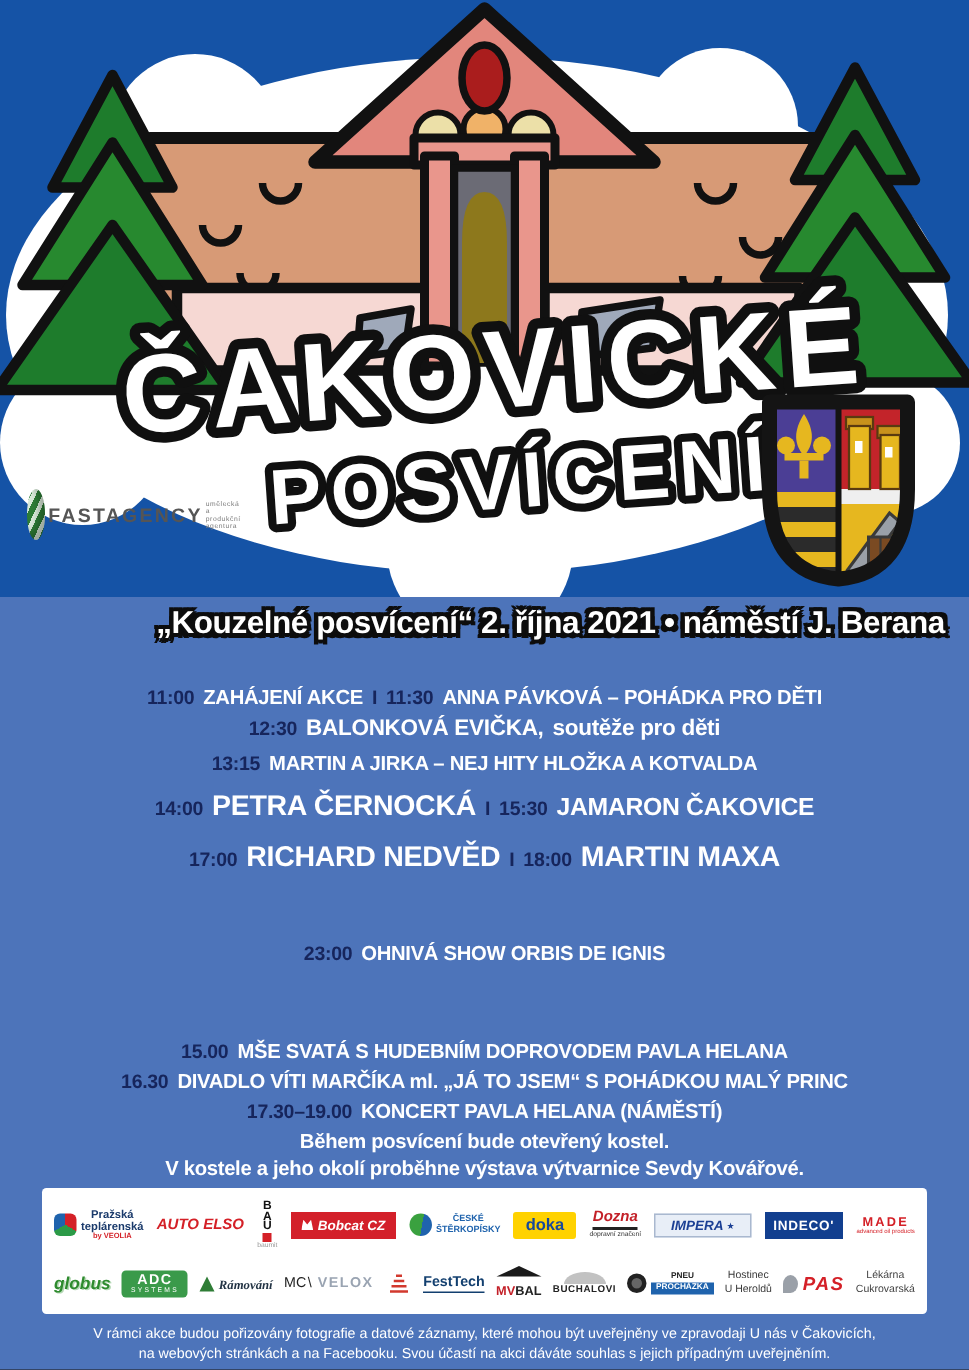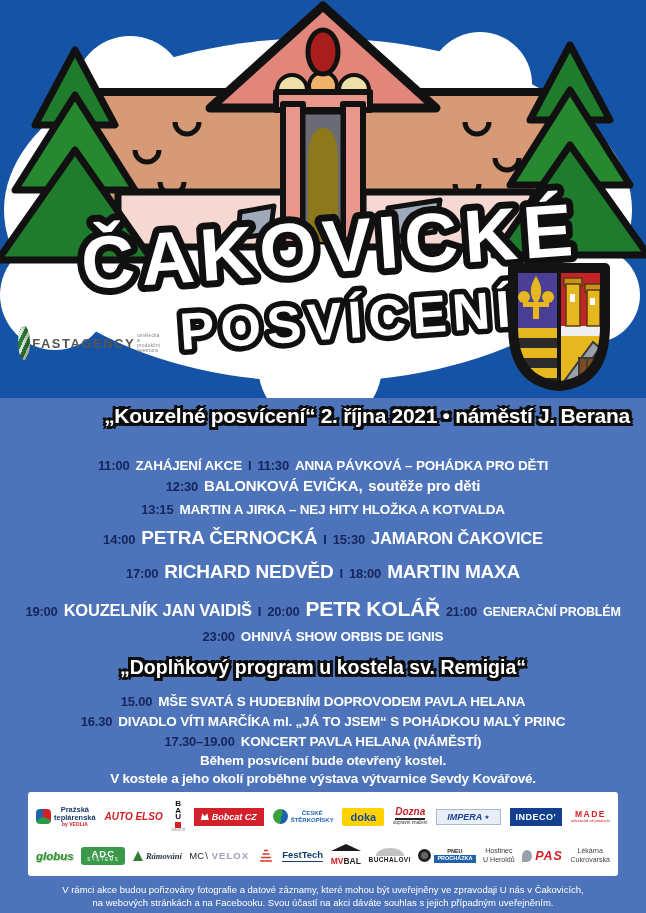--- a/index.html
+++ b/index.html
@@ -193,28 +193,24 @@
   </div>
   <div class="pl" style="top:500px">
     <span class="time tf">13:15</span><span class="w f13">MARTIN A JIRKA – NEJ HITY HLOŽKA A KOTVALDA</span>
   </div>
   <div class="pl" style="top:527px">
     <span class="time tf">14:00</span><span class="w f19">PETRA ČERNOCKÁ</span><span class="time tf">I</span><span class="time tf">15:30</span><span class="w f16">JAMARON ČAKOVICE</span>
   </div>
   <div class="pl" style="top:561px">
     <span class="time tf">17:00</span><span class="w f19">RICHARD NEDVĚD</span><span class="time tf">I</span><span class="time tf">18:00</span><span class="w f19">MARTIN MAXA</span>
   </div>
-  <div class="pl" style="top:597px">
-    <span class="time tf">19:00</span><span class="w f16">KOUZELNÍK JAN VAIDIŠ</span><span class="time tf">I</span><span class="time tf">20:00</span><span class="w f21">PETR KOLÁŘ</span><span class="time f12">21:00</span><span class="w f12">GENERAČNÍ PROBLÉM</span>
-  </div>
   <div class="pl" style="top:627px">
     <span class="time tf">23:00</span><span class="w f13">OHNIVÁ SHOW ORBIS DE IGNIS</span>
   </div>
 
-  <div class="subheading ol">„Doplňkový program u kostela sv. Remigia“</div>
   <div class="pl" style="top:692px">
     <span class="time tf">15.00</span><span class="w f13">MŠE SVATÁ S HUDEBNÍM DOPROVODEM PAVLA HELANA</span>
   </div>
   <div class="pl" style="top:712px">
     <span class="time tf">16.30</span><span class="w f13">DIVADLO VÍTI MARČÍKA ml. „JÁ TO JSEM“ S POHÁDKOU MALÝ PRINC</span>
   </div>
   <div class="pl" style="top:732px">
     <span class="time tf">17.30–19.00</span><span class="w f13">KONCERT PAVLA HELANA (NÁMĚSTÍ)</span>
   </div>
   <div class="pl w f13" style="top:753px">Během posvícení bude otevřený kostel.</div>

